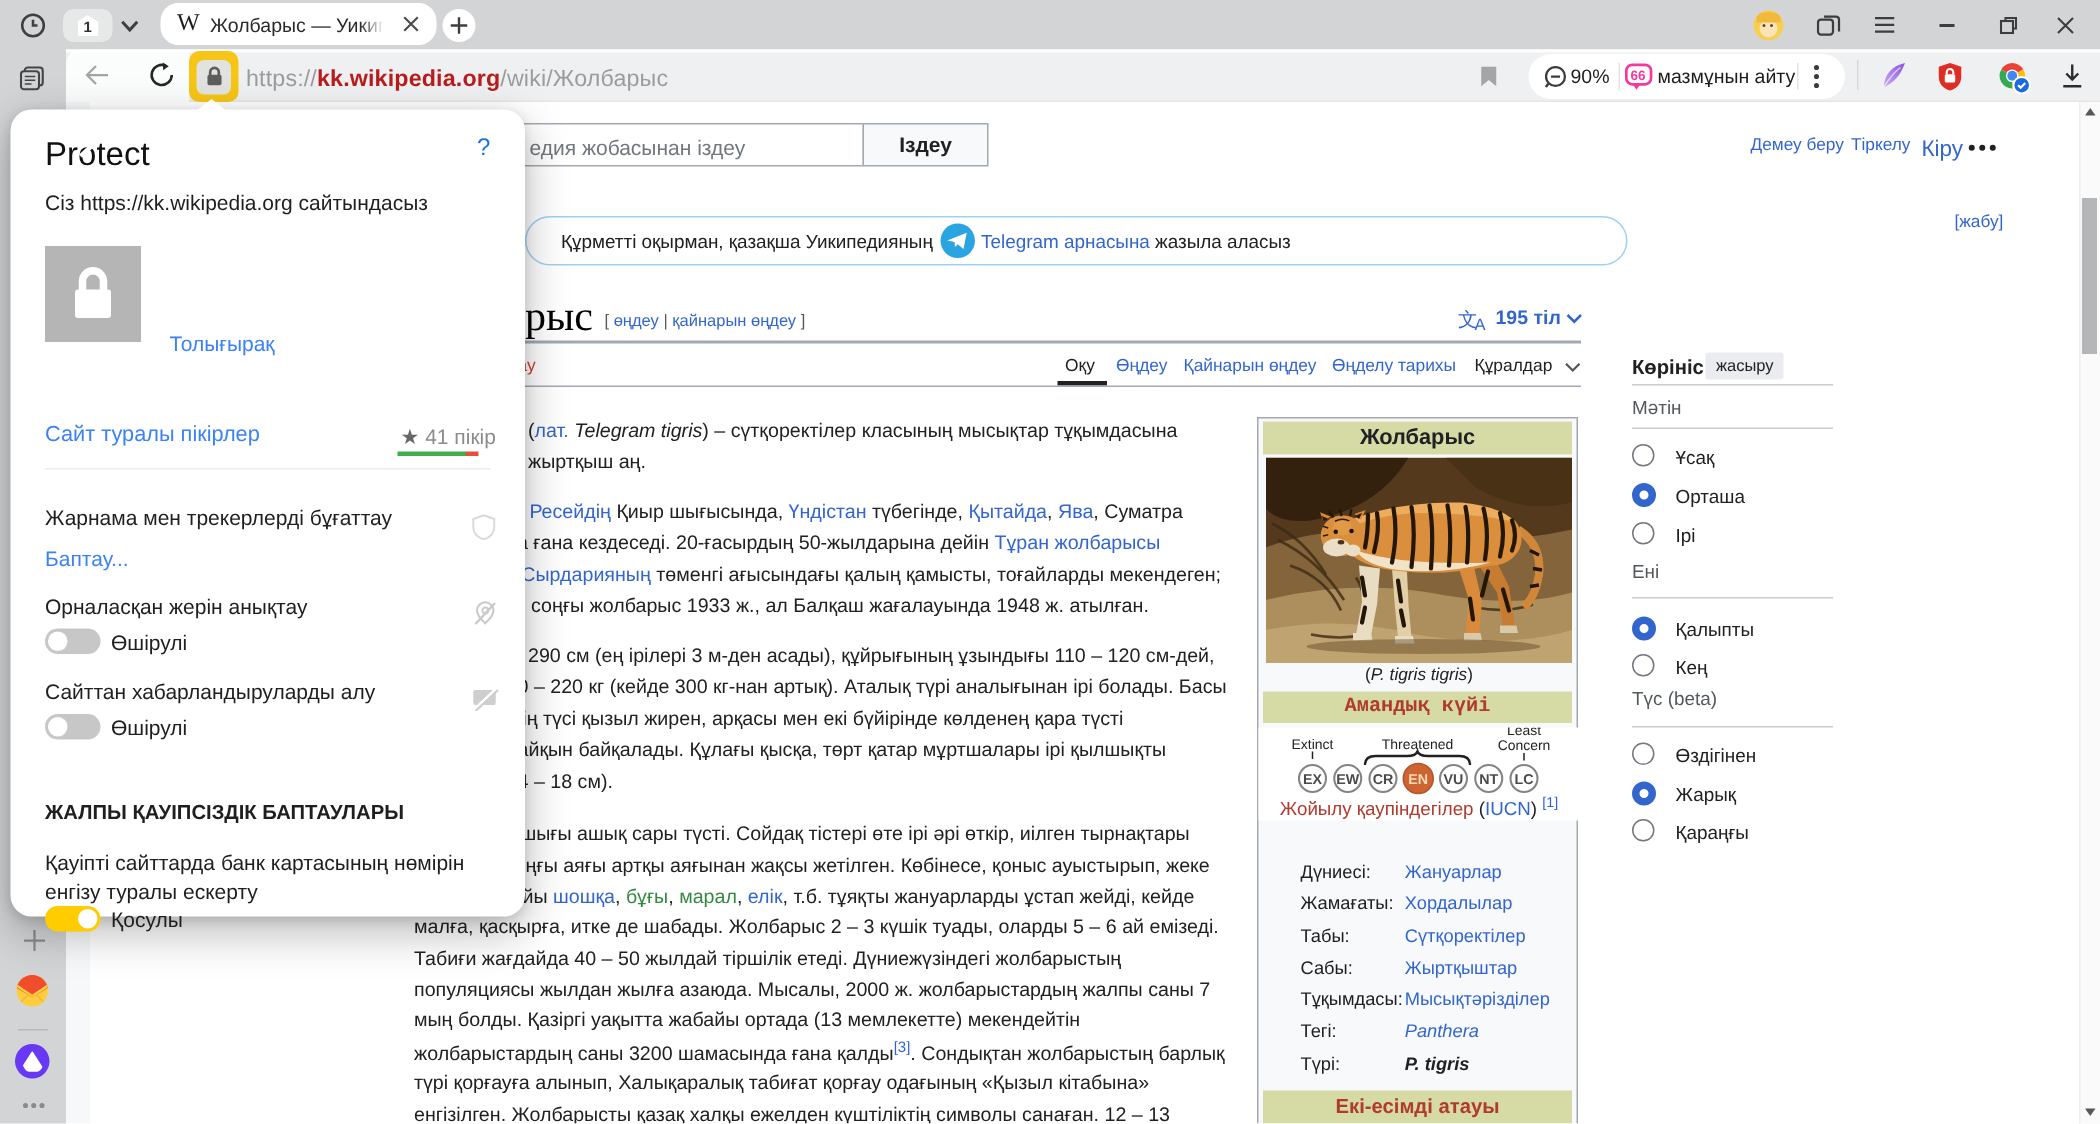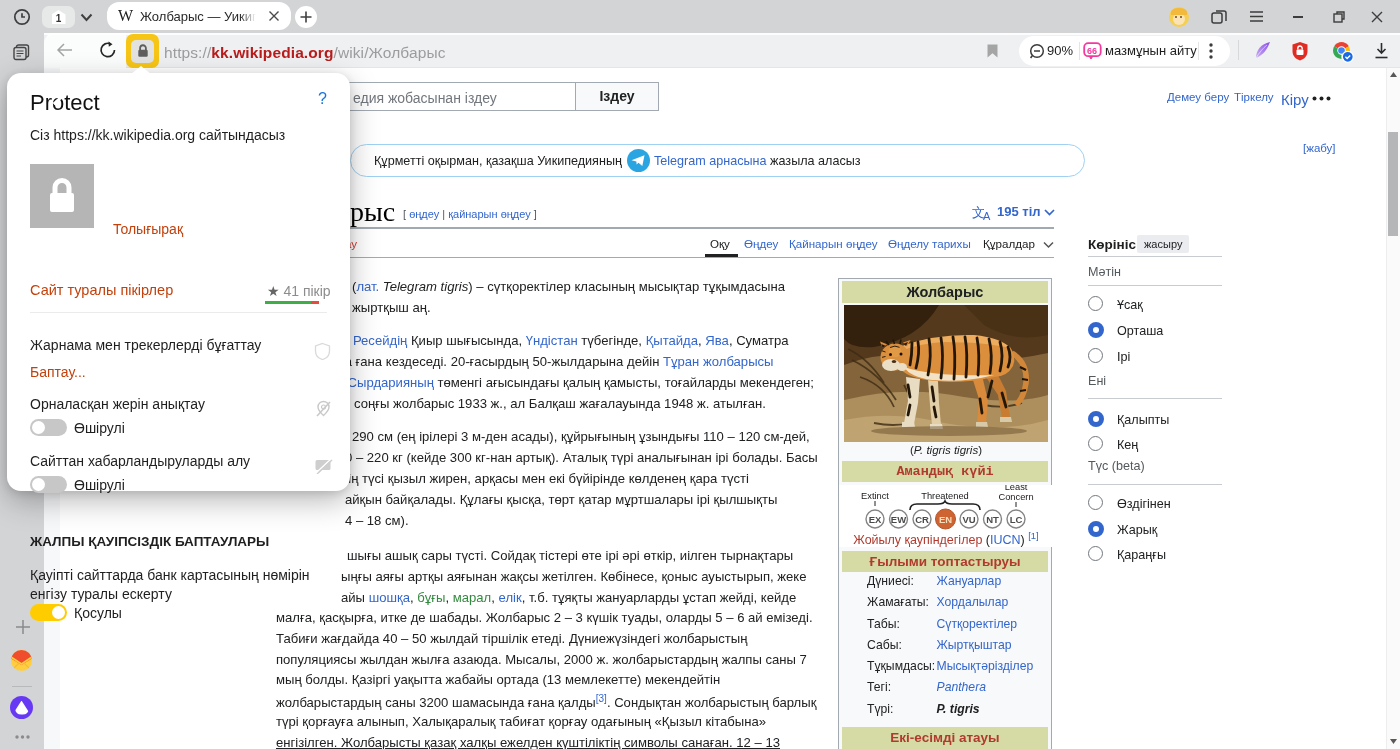--- a/index.html
+++ b/index.html
@@ -43,25 +43,25 @@
 #appear { left:1088px; top:0; width:134px; height:600px; font-size:14px; color:#202122;}
 .asec { color:#54595d; font-size:12.6px; }
 .aline { position:absolute; left:0; width:134px; height:1px; background:#c8ccd1; }
 .radio { position:absolute; left:0; width:15px; height:15px; border:1px solid #72777d; border-radius:50%; background:#fff; }
 .radio.sel { border:5px solid #36c; width:16px; height:16px;}
 .rlab { position:absolute; left:29px; font-size:12.6px; color:#202122; margin-top:1px; }
 
 #sbar { left:1386px; top:68px; width:14px; height:681px; background:#fafafa; border-left:1px solid #ededed;}
 #sthumb { left:1388px; top:132px; width:10px; height:104px; background:#b4b6b8; }
 
-#popup { left:7px; top:73px; width:343px; height:418px; background:#fff; border-radius:14px; box-shadow:0 10px 30px rgba(0,0,0,0.28), 0 2px 8px rgba(0,0,0,0.12); z-index:50; }
+#popup { left:7px; top:73px; width:343px; height:538px; background:#fff; border-radius:14px; box-shadow:0 10px 30px rgba(0,0,0,0.28), 0 2px 8px rgba(0,0,0,0.12); z-index:50; }
 #popnotch { left:131px; top:66px; width:20px; height:8px; background:#fff; clip-path:polygon(50% 0, 0 100%, 100% 100%); z-index:51;}
 #popup .in { position:absolute; }
 .ptxt { font-size:14px; color:#1f1f1f; }
-.plink { font-size:14px; color:#c2410c; }
+.plink { font-size:14px; color:#3b82f6; }
 .toggle { position:absolute; width:37px; height:17px; border-radius:9px; background:#c7c7c7; }
 .toggle .knob { position:absolute; top:2px; width:13px; height:13px; border-radius:50%; background:#fff; }
 .toggle.on { background:#fc0; }
 </style></head>
 <body>
 <div id="stage">
 
 <div class="abs" id="page"></div>
 <div class="abs" id="leftband"></div>
 
@@ -137,21 +137,21 @@
       <div class="abs nw bodyline" style="left:345px;top:513px;">4 – 18 см).</div>
       <div class="abs nw bodyline" style="left:347px;top:548px;">шығы ашық сары түсті. Сойдақ тістері өте ірі әрі өткір, иілген тырнақтары</div>
       <div class="abs nw bodyline" style="left:341px;top:569px;">ыңғы аяғы артқы аяғынан жақсы жетілген. Көбінесе, қоныс ауыстырып, жеке</div>
       <div class="abs nw bodyline" style="left:341px;top:590px;">айы <a class="wlink">шошқа</a>, <a class="glink">бұғы</a>, <a class="glink">марал</a>, <a class="wlink">елік</a>, т.б. тұяқты жануарларды ұстап жейді, кейде</div>
       <div class="abs nw bodyline" style="left:276px;top:610px;">малға, қасқырға, итке де шабады. Жолбарыс 2 – 3 күшік туады, оларды 5 – 6 ай емізеді.</div>
       <div class="abs nw bodyline" style="left:276px;top:631px;">Табиғи жағдайда 40 – 50 жылдай тіршілік етеді. Дүниежүзіндегі жолбарыстың</div>
       <div class="abs nw bodyline" style="left:276px;top:652px;">популяциясы жылдан жылға азаюда. Мысалы, 2000 ж. жолбарыстардың жалпы саны 7</div>
       <div class="abs nw bodyline" style="left:276px;top:672px;">мың болды. Қазіргі уақытта жабайы ортада (13 мемлекетте) мекендейтін</div>
       <div class="abs nw bodyline" style="left:276px;top:693px;">жолбарыстардың саны 3200 шамасында ғана қалды<sup style="font-size:10px;"><a class="wlink">[3]</a></sup>. Сондықтан жолбарыстың барлық</div>
       <div class="abs nw bodyline" style="left:276px;top:714px;">түрі қорғауға алынып, Халықаралық табиғат қорғау одағының «Қызыл кітабына»</div>
-      <div class="abs nw bodyline" style="left:276px;top:735px;text-decoration:underline;">енгізілген. Жолбарысты қазақ халқы ежелден күштіліктің символы санаған. 12 – 13</div>
+      <div class="abs nw bodyline" style="left:276px;top:735px;">енгізілген. Жолбарысты қазақ халқы ежелден күштіліктің символы санаған. 12 – 13</div>
     </div>
 
 <div class="abs" id="infobox">
   <div class="ihead" style="top:2px;height:22px;line-height:22px;font-size:14.5px;">Жолбарыс</div>
 
   <div style="position:absolute;left:5px;top:26px;width:204px;height:137px;overflow:hidden;">
     <svg width="204" height="137" viewBox="0 0 204 137">
       <rect width="204" height="137" fill="#84643a"></rect>
       <path d="M0 0 H204 V48 Q150 60 100 52 Q40 44 0 60 Z" fill="#54391c"></path>
       <path d="M0 0 H95 Q75 34 30 42 Q8 44 0 34 Z" fill="#33210e"></path>
@@ -231,21 +231,20 @@
           <text x="100.5" y="37.5" fill="#f7ddba">EN</text>
       <circle cx="124" cy="34" r="9" fill="#fff" stroke="#848484" stroke-width="1.4"></circle>
           <text x="124" y="37.5" fill="#4a4a4a">VU</text>
       <circle cx="147.5" cy="34" r="9" fill="#fff" stroke="#848484" stroke-width="1.4"></circle>
           <text x="147.5" y="37.5" fill="#4a4a4a">NT</text>
       <circle cx="171" cy="34" r="9" fill="#fff" stroke="#848484" stroke-width="1.4"></circle>
           <text x="171" y="37.5" fill="#4a4a4a">LC</text>
     </g>
   </svg>
   <div class="nw" style="position:absolute;left:0;top:251px;width:214px;text-align:center;font-size:12.5px;"><span style="color:#b03a2e;">Жойылу қаупіндегілер</span> (<a class="wlink">IUCN</a>) <sup style="font-size:9.5px;"><a class="wlink">[1]</a></sup></div>
-  <div class="ihead" style="top:272px;height:21px;line-height:21px;font-size:13.5px;color:#b03a2e;">Ғылыми топтастыруы</div>
   <div style="position:absolute;left:97.5px;top:292px;line-height:21.3px;font-size:12.2px;"><a class="wlink">Жануарлар</a><br><a class="wlink">Хордалылар</a><br><a class="wlink">Сүтқоректілер</a><br><a class="wlink">Жыртқыштар</a><br><a class="wlink">Мысықтәрізділер</a><br><a class="wlink it">Panthera</a><br><b class="it">P. tigris</b></div>
   <div style="position:absolute;left:28px;top:292px;line-height:21.3px;font-size:12.2px;">Дүниесі:<br>Жамағаты:<br>Табы:<br>Сабы:<br>Тұқымдасы:<br>Тегі:<br>Түрі:</div>
   <div class="ihead" style="top:448px;height:34px;line-height:22px;font-size:13.5px;color:#b03a2e;">Екі-есімді атауы</div>
 </div>
 
 <div class="abs" id="appear">
   <div class="abs nw" style="left:0;top:237px;font-size:13.5px;font-weight:bold;color:#202122;">Көрініс</div>
   <div class="abs nw" style="left:49px;top:235px;background:#eaecf0;border-radius:2px;padding:3px 7px;font-size:11px;color:#202122;">жасыру</div>
   <div class="aline" style="top:256px;"></div>
   <div class="abs nw asec" style="left:0;top:265px;">Мәтін</div>

